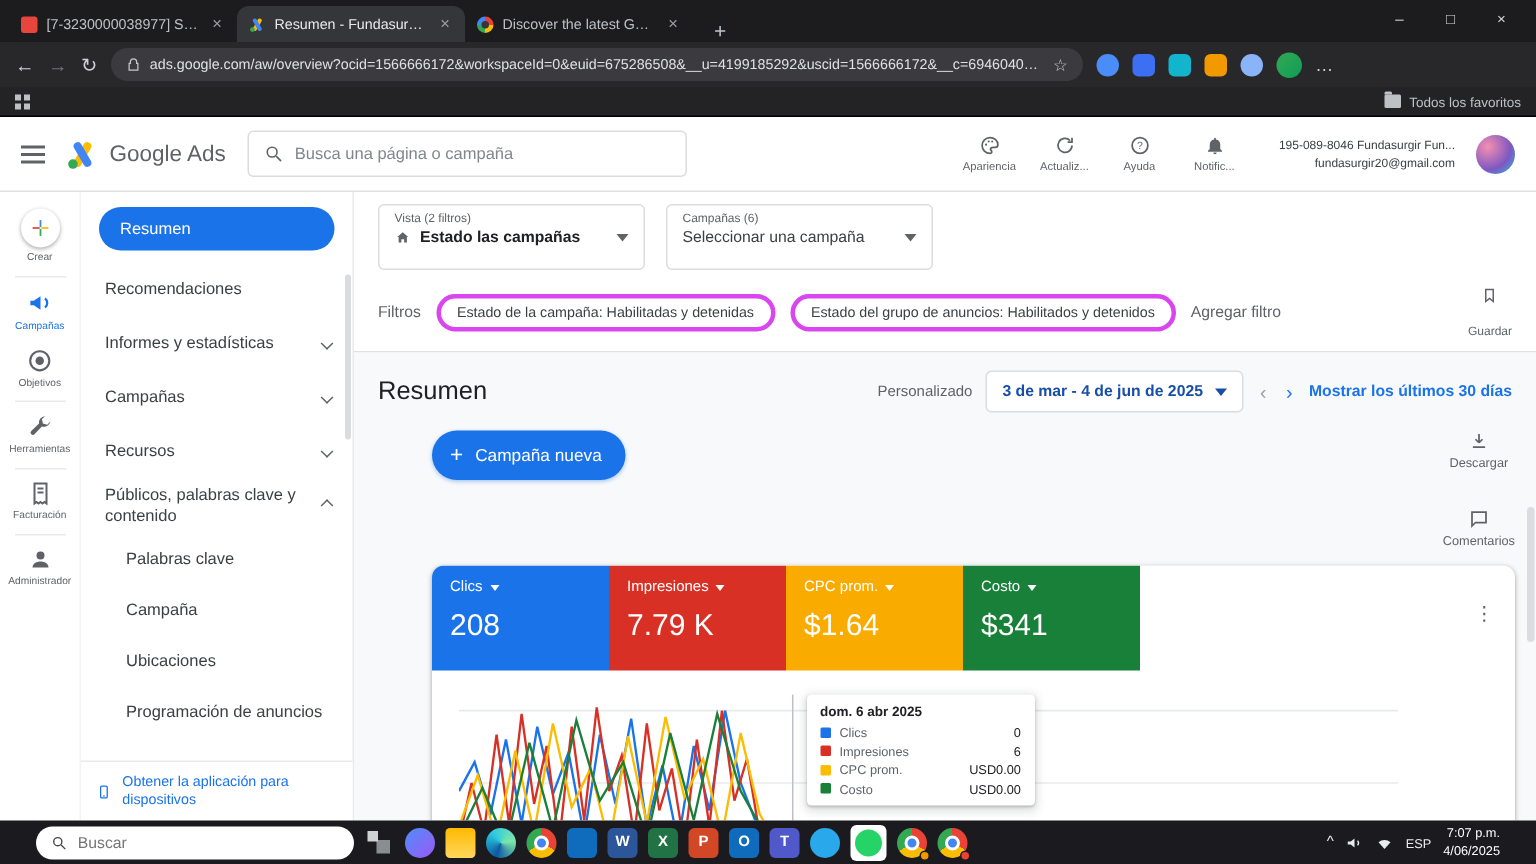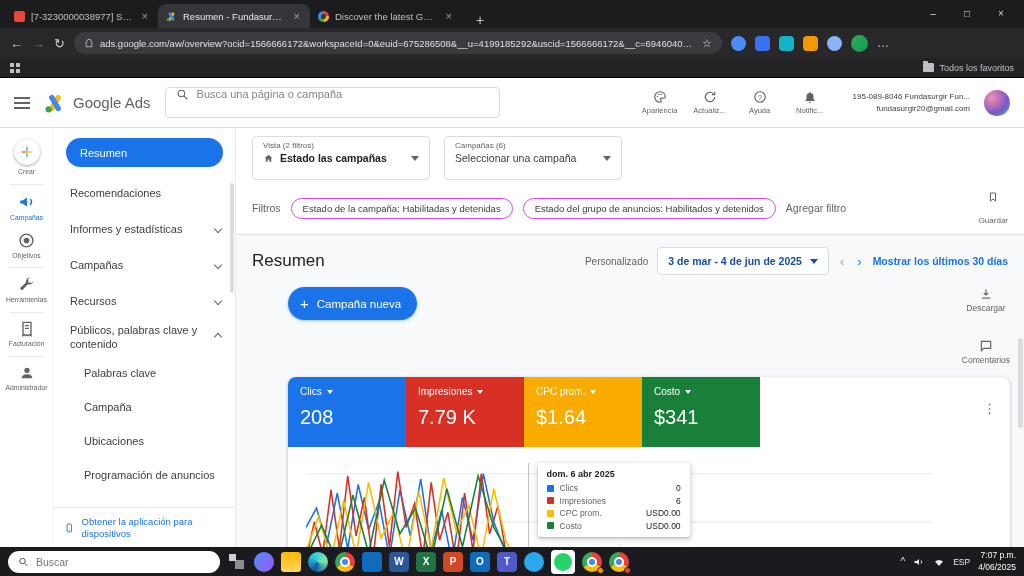--- a/index.html
+++ b/index.html
@@ -46,21 +46,21 @@
   .allfavs { margin-left:auto; display:flex; align-items:center; gap:5px; }
   .folderico { width:11px; height:9px; background:#bdc1c6; border-radius:1px; position:relative; }
   .folderico::before { content:""; position:absolute; top:-2px; left:0; width:5px; height:2px; background:#bdc1c6; border-radius:1px 1px 0 0; }
 
   
   .adsheader { height:50px; background:#fff; border-bottom:1px solid #e0e0e0; display:flex; align-items:center; padding:0 14px; gap:14px; }
   .hamburger { width:16px; height:12px; border-top:2px solid #5f6368; border-bottom:2px solid #5f6368; position:relative; }
   .hamburger::after { content:""; position:absolute; left:0; right:0; top:3px; height:2px; background:#5f6368; }
   .adslogo { display:flex; align-items:center; gap:7px; }
   .adslogo .name { font-size:15px; color:#5f6368; }
-  .hsearch { width:335px; height:31px; border:1px solid #dadce0; border-radius:4px; display:flex; align-items:flex-start; gap:8px; padding:0 10px; color:#5f6368; }
+  .hsearch { width:293px; height:31px; border:1px solid #dadce0; border-radius:4px; display:flex; align-items:center; gap:8px; padding:0 10px; color:#5f6368; }
   .hsearch input { border:0; outline:0; flex:1; font-size:11px; color:#3c4043; font-family:inherit; background:transparent; }
   .hsearch input::placeholder { color:#80868b; }
   .hactions { margin-left:auto; display:flex; align-items:flex-start; gap:4px; }
   .haction { width:46px; display:flex; flex-direction:column; align-items:center; gap:2px; font-size:7.5px; color:#5f6368; }
   .acct { text-align:right; font-size:8px; color:#3c4043; line-height:1.4; margin-left:6px; white-space:nowrap; }
   .avatar { width:26px; height:26px; border-radius:50%; background:radial-gradient(circle at 30% 30%,#f48fb1,#7e57c2 60%,#26c6da); flex:0 0 auto; }
 
   
   .bodyrow { display:flex; height:419px; }
   .rail { width:54px; background:#fff; border-right:1px solid #f1f3f4; display:flex; flex-direction:column; align-items:center; padding-top:6px; }
@@ -80,21 +80,21 @@
   .applink { position:absolute; bottom:0; left:0; right:0; border-top:1px solid #e8eaed; display:flex; align-items:center; gap:7px; padding:8px 10px; color:#1a73e8; font-size:9.5px; background:#fff; line-height:1.2; }
 
   
   .main { flex:1; display:flex; flex-direction:column; overflow:hidden; position:relative; }
   .controls { display:flex; gap:14px; padding:8px 16px 7px; background:#fff; }
   .selbox { border:1px solid #dadce0; border-radius:4px; padding:4px 10px 15px; min-width:178px; background:#fff; }
   .selbox .lab { font-size:8px; color:#5f6368; }
   .selbox .val { display:flex; align-items:center; gap:6px; font-size:10.5px; color:#202124; margin-top:2px; font-weight:bold; }
   .caret { width:0; height:0; border-left:4px solid transparent; border-right:4px solid transparent; border-top:5px solid #5f6368; margin-left:auto; }
   .filters { display:flex; align-items:center; gap:10px; padding:4px 16px 9px; background:#fff; border-bottom:1px solid #e0e0e0; font-size:10.5px; color:#5f6368; }
-  .chip { border:1px solid #d946ef; border-radius:14px; padding:4px 11px; font-size:9.5px; color:#3c4043; background:#fff; white-space:nowrap; }
+  .chip { border:3px solid #d946ef; border-radius:14px; padding:4px 11px; font-size:9.5px; color:#3c4043; background:#fff; white-space:nowrap; }
   .savebox { margin-left:auto; display:flex; flex-direction:column; align-items:center; gap:13px; font-size:8px; color:#5f6368; }
 
   .summary { flex:1; background:#f8f9fa; overflow:hidden; }
   .sumhead { display:flex; align-items:center; gap:10px; padding:12px 16px 8px; }
   .sumhead h1 { font-size:17px; font-weight:400; color:#202124; }
   .sumright { margin-left:auto; display:flex; align-items:center; gap:9px; }
   .datemode { font-size:10px; color:#5f6368; }
   .datebox { border:1px solid #dadce0; border-radius:4px; background:#fff; height:28px; display:flex; align-items:center; gap:8px; padding:0 10px; font-size:10.5px; font-weight:bold; color:#174ea6; }
   .datebox .caret { border-top-color:#174ea6; }
   .navchev { font-size:13px; color:#9aa0a6; padding:0 2px; }
@@ -125,21 +125,21 @@
   .dot { position:absolute; width:7px; height:7px; border-radius:50%; background:#188038; border:1.5px solid #fff; left:calc(35.4% - 3px); bottom:6px; }
   .tooltip { position:absolute; left:37%; top:0; width:152px; background:#fff; border-radius:3px; box-shadow:0 1px 2px rgba(60,64,67,.3),0 2px 6px 2px rgba(60,64,67,.15); padding:6px 9px; font-size:8.5px; }
   .tt-date { font-weight:bold; color:#202124; margin-bottom:4px; font-size:9px; }
   .tt-row { display:flex; align-items:center; gap:6px; color:#5f6368; margin-top:2.5px; }
   .sw { width:7px; height:7px; border-radius:1px; flex:0 0 auto; }
   .tt-val { margin-left:auto; color:#202124; }
   .axisrow { display:flex; justify-content:space-between; margin:4px 78px 12px 18px; font-size:8.5px; color:#5f6368; }
   .mainscroll { position:absolute; right:1px; top:210px; width:5px; height:90px; background:#dadce0; border-radius:3px; }
 
   
-  .taskbar { position:absolute; left:0; right:0; bottom:0; height:29px; background:#1b1b1f; display:flex; align-items:center; padding:0 8px; gap:7px; }
+  .taskbar { position:absolute; left:0; right:0; bottom:0; height:29px; background:#1b1b1f; display:flex; align-items:center; padding:0 24px; gap:7px; }
   .tbsearch { width:212px; height:22px; background:#fff; border-radius:12px; display:flex; align-items:center; gap:7px; padding:0 10px; }
   .tbsearch input { border:0; outline:0; width:100%; font-size:10.5px; color:#333; font-family:inherit; }
   .tbicons { display:flex; align-items:center; gap:7px; }
   .tbi { width:20px; height:20px; border-radius:4px; display:flex; align-items:center; justify-content:center; font-size:10px; font-weight:bold; color:#fff; position:relative; }
   .tbi .badge { position:absolute; right:-2px; bottom:-2px; width:7px; height:7px; border-radius:50%; border:1px solid #1b1b1f; }
   .i-taskview { background:linear-gradient(#cfd1d4,#cfd1d4) 2px 2px/7px 7px no-repeat, linear-gradient(#8a8d91,#8a8d91) 8px 8px/9px 9px no-repeat; }
   .i-widgets { border-radius:50%; background:linear-gradient(135deg,#4f8df9,#9b59f6); }
   .i-folder { background:linear-gradient(#ffb900,#ffd75e); border-radius:3px; }
   .i-edge { border-radius:50%; background:conic-gradient(from 200deg,#0c59a4,#2ccadf,#7ee7a8,#0c59a4); }
   .i-chrome { border-radius:50%; background:conic-gradient(#ea4335 0 33%,#fbbc04 33% 66%,#34a853 66% 100%); position:relative; }

